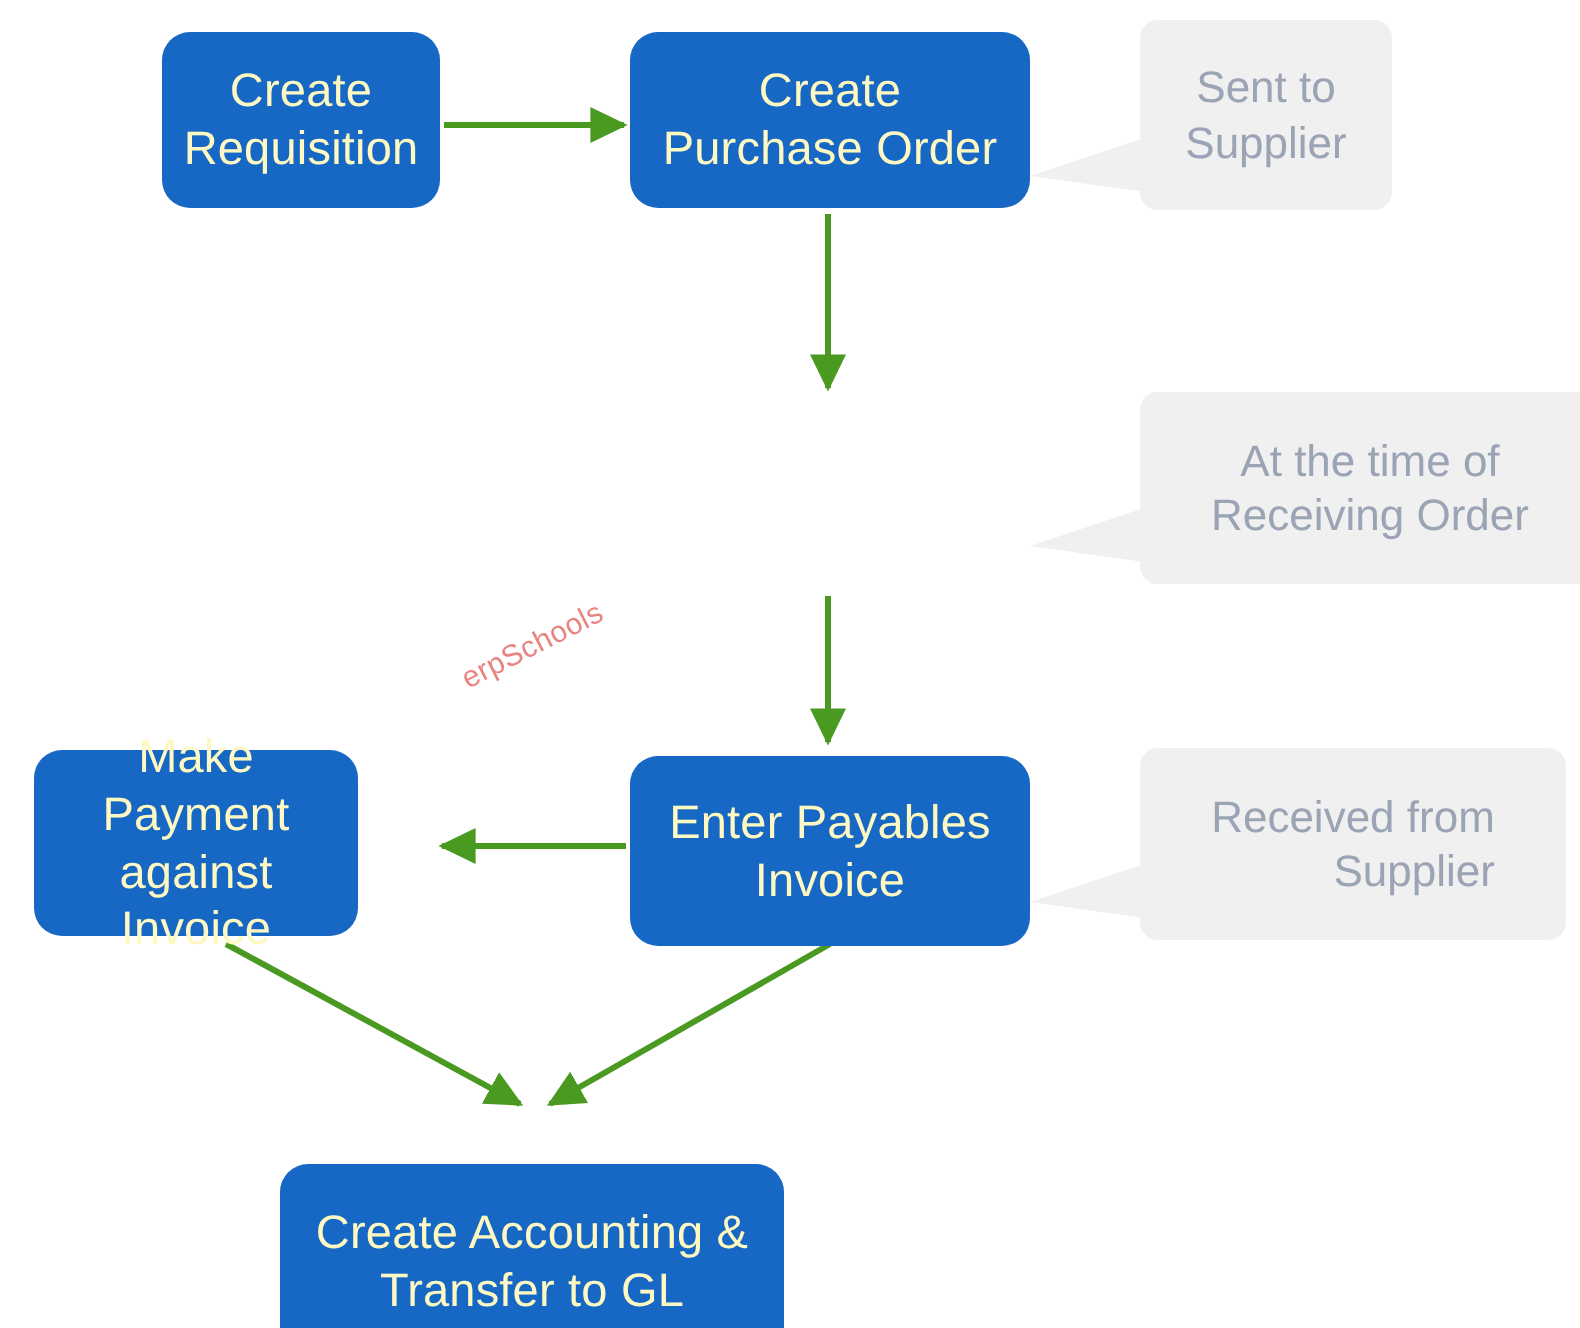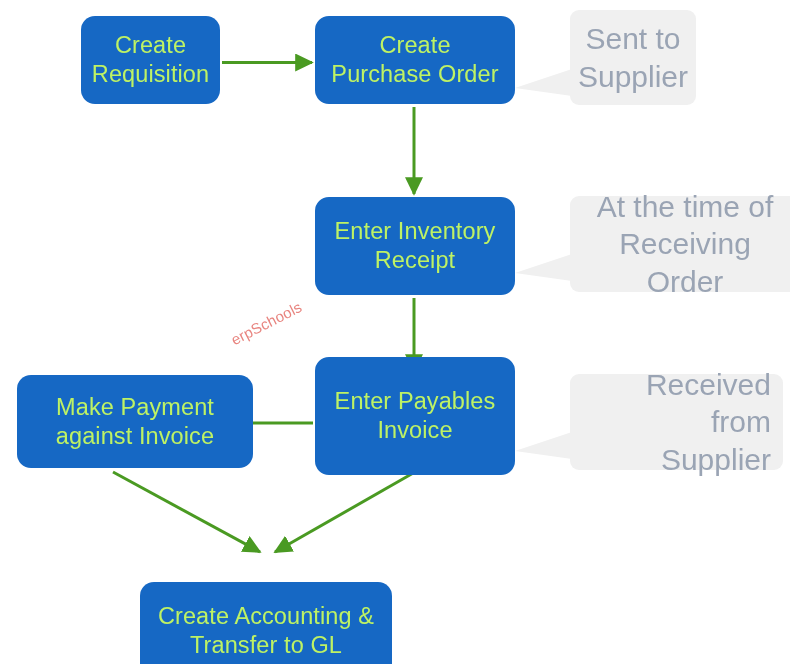--- a/index.html
+++ b/index.html
@@ -40,44 +40,44 @@
     justify-content: center;
     text-align: center;
     box-sizing: border-box;
     padding: 4px 8px;
   }
   .node .node-label {
     font-size: 23.5px;
     line-height: 1.22;
     font-weight: 400;
     letter-spacing: 0.1px;
-    color: #bef264;
+    color: #fef9c3;
     white-space: pre-line;
   }
   
   #node-requisition      { left: 81px;  top: 16px;  width: 139px; height: 88px; }
   #node-purchase-order   { left: 315px; top: 16px;  width: 200px; height: 88px; }
   #node-inventory-receipt{ left: 315px; top: 197px; width: 200px; height: 98px; }
-  #node-payables-invoice  { left: 315px; top: 357px; width: 200px; height: 118px; }
-  #node-make-payment     { left: 17px;  top: 375px; width: 236px; height: 93px; }
+  #node-payables-invoice  { left: 315px; top: 378px; width: 200px; height: 95px; }
+  #node-make-payment     { left: 17px;  top: 375px; width: 162px; height: 93px; }
   #node-create-accounting{ left: 140px; top: 582px; width: 252px; height: 97px; }
 
   .callout {
     position: absolute;
     background: #f0f0f0;
     border-radius: 9px;
     display: flex;
     align-items: center;
     justify-content: center;
     text-align: center;
     box-sizing: border-box;
     padding: 6px 12px;
   }
   .callout .callout-label {
-    font-size: 30px;
+    font-size: 22px;
     line-height: 1.25;
     color: #9aa4b4;
     white-space: pre-line;
     font-weight: 400;
   }
   #callout-sent-to-supplier   { left: 570px; top: 10px;  width: 126px; height: 95px; }
   #callout-receiving-goods    { left: 570px; top: 196px; width: 230px; height: 96px; }
   #callout-received-supplier  { left: 570px; top: 374px; width: 213px; height: 96px; text-align: right; }
 
   #watermark {
@@ -118,24 +118,20 @@
   <div class="node" id="node-requisition">
     <span class="node-label">Create
 Requisition</span>
   </div>
 
   <div class="node" id="node-purchase-order">
     <span class="node-label">Create
 Purchase Order</span>
   </div>
 
-  <div class="node" id="node-inventory-receipt">
-    <span class="node-label">Enter Inventory
-Receipt</span>
-  </div>
 
   <div class="node" id="node-payables-invoice">
     <span class="node-label">Enter Payables
 Invoice</span>
   </div>
 
   <div class="node" id="node-make-payment">
     <span class="node-label">Make Payment
 against Invoice</span>
   </div>

